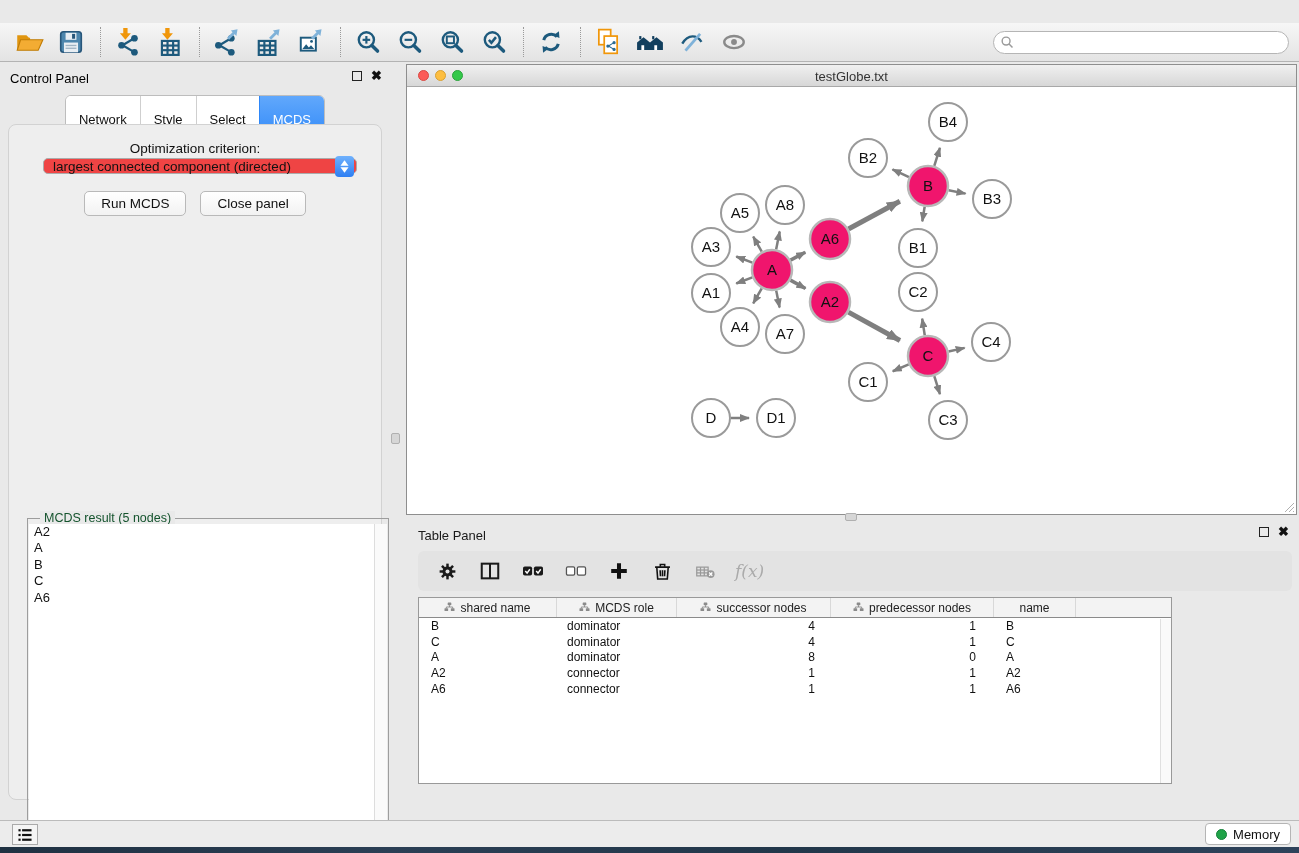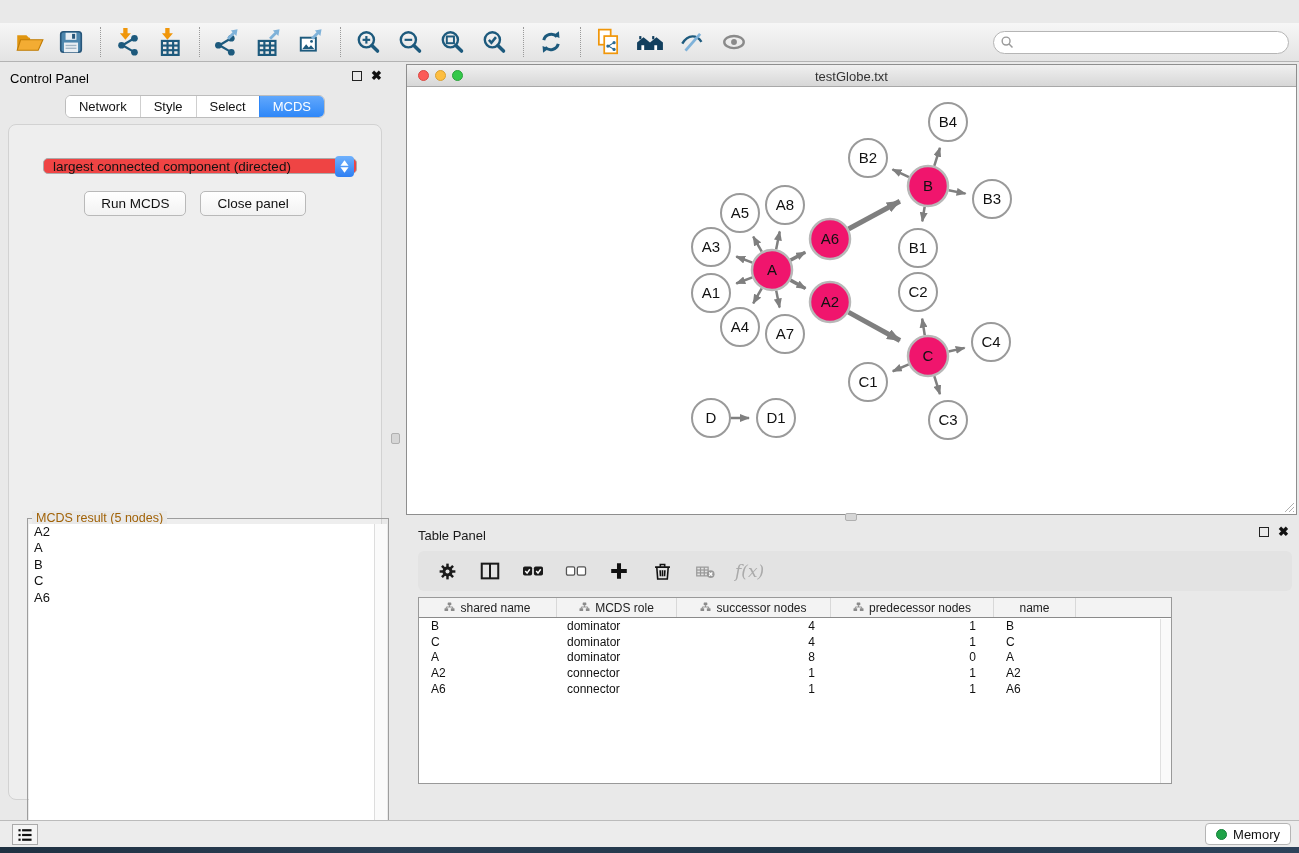--- a/index.html
+++ b/index.html
@@ -34,21 +34,21 @@
   
   .control-panel { position:absolute; left:0; top:62px; width:390px; height:758px; }
   .panel-header { position:absolute; left:0; top:0; width:100%; height:30px; }
   .panel-title { position:absolute; left:10px; top:9px; font-size:13px; color:#000000; }
   .win-btns { position:absolute; right:8px; top:9px; display:flex; gap:9px; align-items:center; }
   .float-btn { width:10px; height:10px; border:1.5px solid #222; display:inline-block; }
   .close-btn { font-size:13px; font-weight:bold; color:#111; line-height:10px; }
 
   .seg-tabs { display:inline-flex; border:1px solid #bdbdbd; border-radius:6px;
     overflow:hidden; background:#fff; }
-  .seg { padding:3px 13px; font-size:13px; color:#111; background:#fff;
+  .seg { padding:16px 13px; font-size:13px; color:#111; background:#fff;
     border-left:1px solid #cfcfcf; white-space:nowrap;text-align:right; }
   .seg:first-child { border-left:none; }
   .seg.active { background:linear-gradient(#61a8fc,#2e87f8); color:#fff; border-left-color:#2e87f8; }
   .cp-tabs-row { position:absolute; top:33px; width:100%; text-align:center; }
 
   .cp-inner { position:absolute; left:8px; top:62px; width:374px; height:676px;
     background:#eeeeee; border:1px solid #d2d2d2; border-radius:8px; }
   .opt-label { position:absolute; top:16px; width:100%; text-align:center;
     font-size:13.5px; color:#111; }
   .dropdown { position:absolute; left:34px; top:33px; width:314px; height:16px;
@@ -60,22 +60,22 @@
     background:linear-gradient(#6fb1fd,#2e7ef2); display:flex; flex-direction:column;
     align-items:center; justify-content:center; gap:1px; }
   .dd-stepper svg { display:block; }
   .btn-row { position:absolute; top:66px; width:100%; display:flex; justify-content:center; gap:14px; }
   .push-btn { background:linear-gradient(#ffffff,#f2f2f2); border:1px solid #b9b9b9;
     border-radius:5px; font-size:13.5px; color:#111; padding:3px 16px; height:25px;
     font-family:"Liberation Sans",sans-serif; }
 
   .groupbox { position:absolute; left:18px; top:393px; width:362px; height:343px;
     border:1px solid #9d9d9d; }
-  .gb-legend { position:absolute; left:4px; top:-8px; background:#e9e9e9;
-    padding:0 4px; font-size:12.5px; color:#a16207; }
+  .gb-legend { position:absolute; left:12px; top:-8px; background:#e9e9e9;
+    padding:0 4px; font-size:12.5px; color:#14532d; }
   .result-list { position:absolute; left:1px; top:5px; right:14px; bottom:1px;
     background:#fff; overflow:hidden; }
   .result-item { font-size:13px; color:#111; padding-left:5px; line-height:16.4px; }
   .list-gutter { position:absolute; top:5px; right:1px; width:13px; bottom:1px;
     background:#fafafa; border-left:1px solid #ddd; }
 
   
   .splitter-v { position:absolute; left:390px; top:62px; width:16px; height:758px; }
   .splitter-v-handle { position:absolute; left:1px; top:371px; width:9px; height:11px;
     background:#d6d6d6; border:1px solid #b0b0b0; border-radius:2px; }
@@ -320,20 +320,21 @@
     </div>
     <div class="cp-tabs-row">
       <span class="seg-tabs" id="cp-tabs">
           <span class="seg">Network</span>
           <span class="seg">Style</span>
           <span class="seg">Select</span>
           <span class="seg active">MCDS</span>
         </span>
     </div>
     <div class="cp-inner">
+      <div class="opt-label">Optimization criterion:</div>
       <div class="dropdown">
         <span class="dd-text">largest connected component (directed)</span>
         <span class="dd-stepper">
           <svg width="9" height="6" viewBox="0 0 10 6">
               <path d="M5 0l4.5 6h-9z" fill="#fff"></path>
             </svg>
           <svg width="9" height="6" viewBox="0 0 10 6">
               <path d="M5 6L0.5 0h9z" fill="#fff"></path>
             </svg>
         </span>

